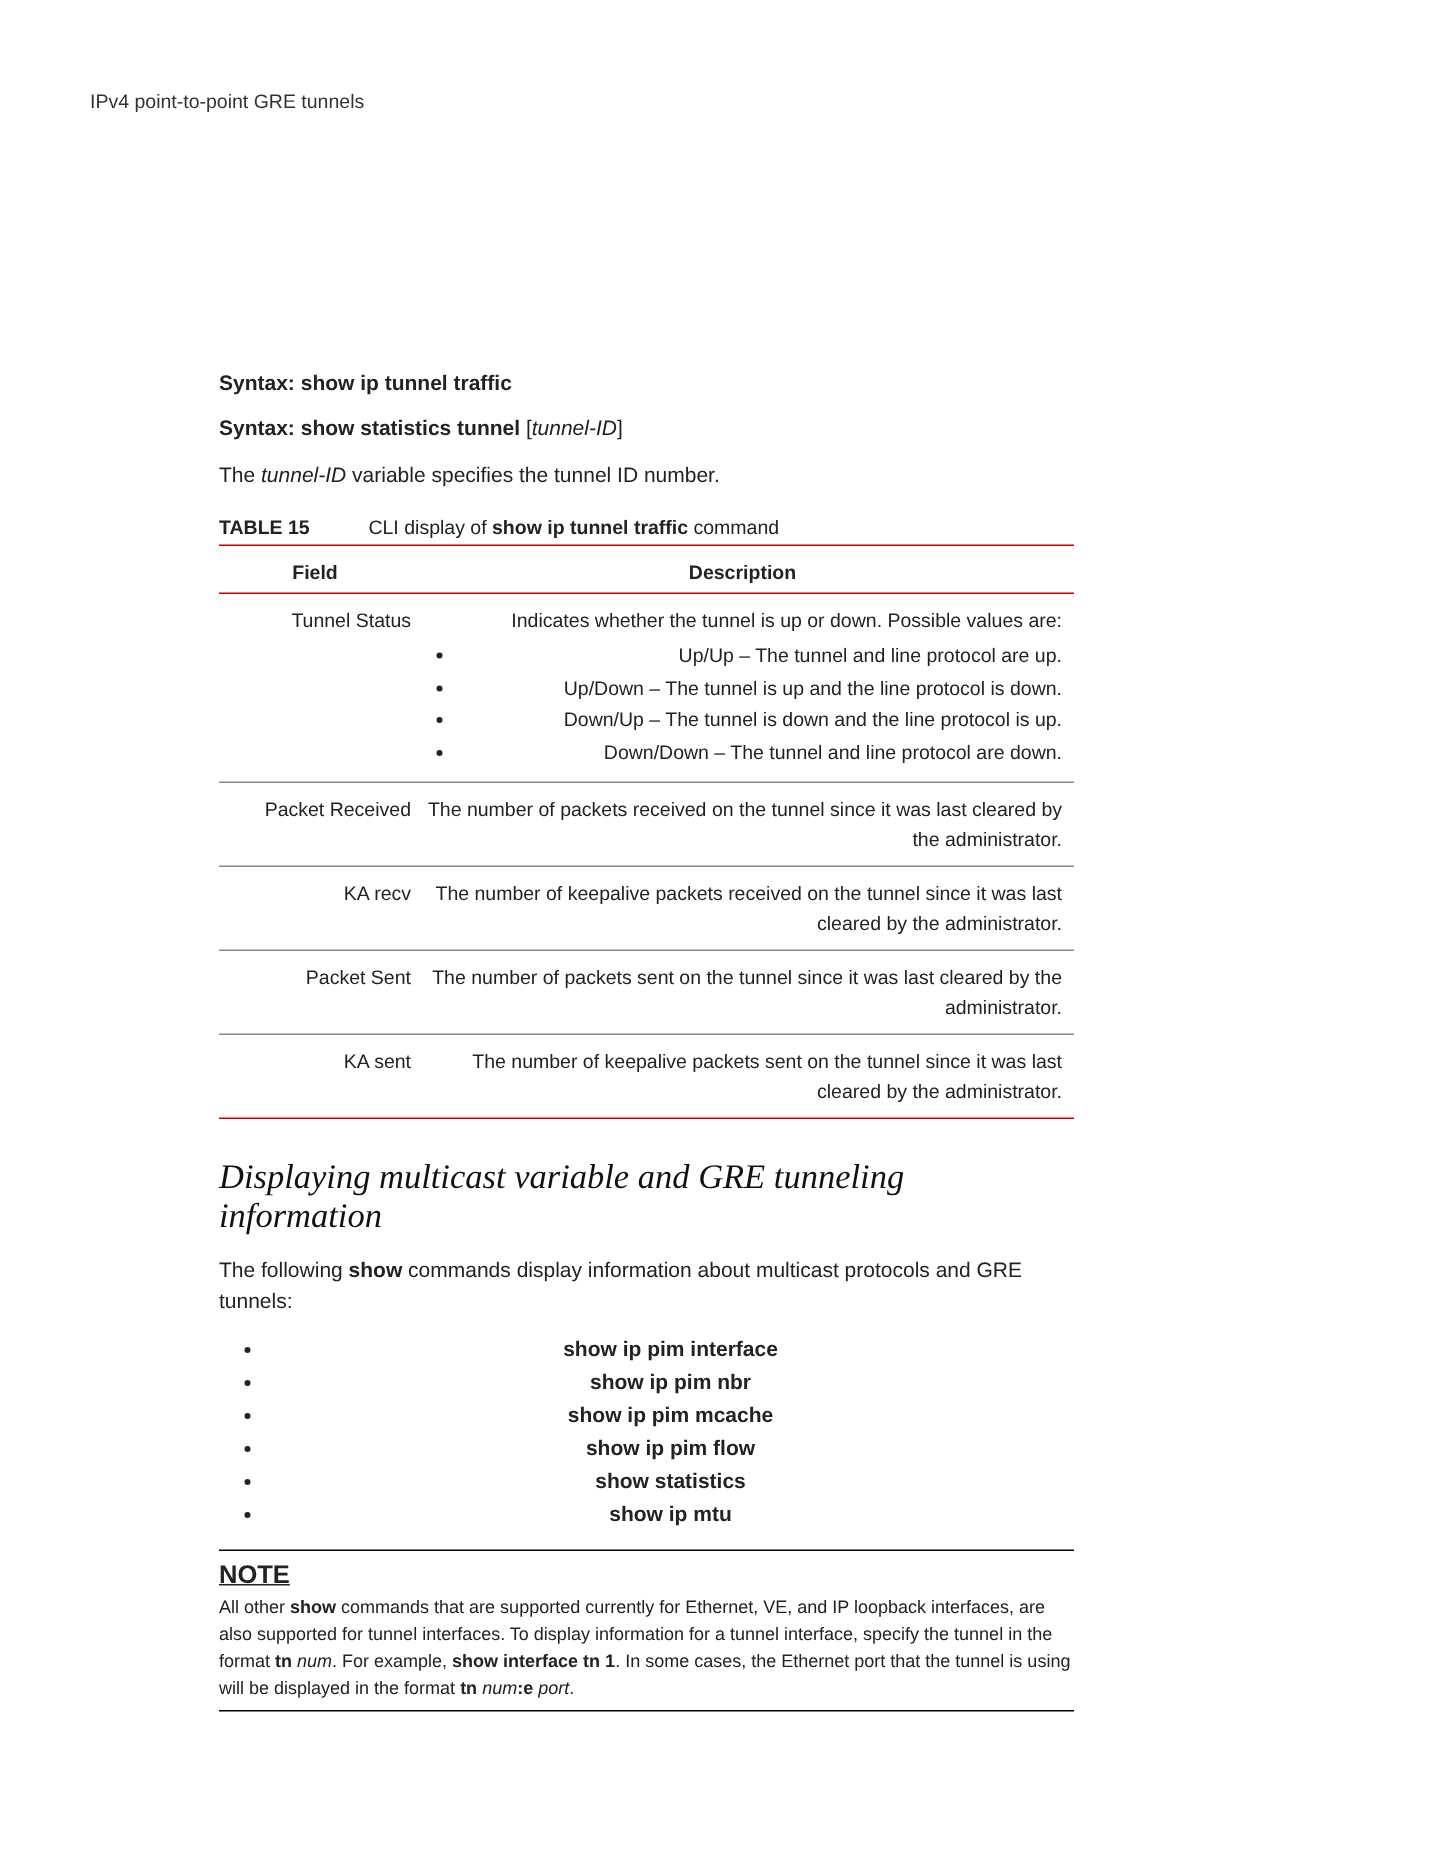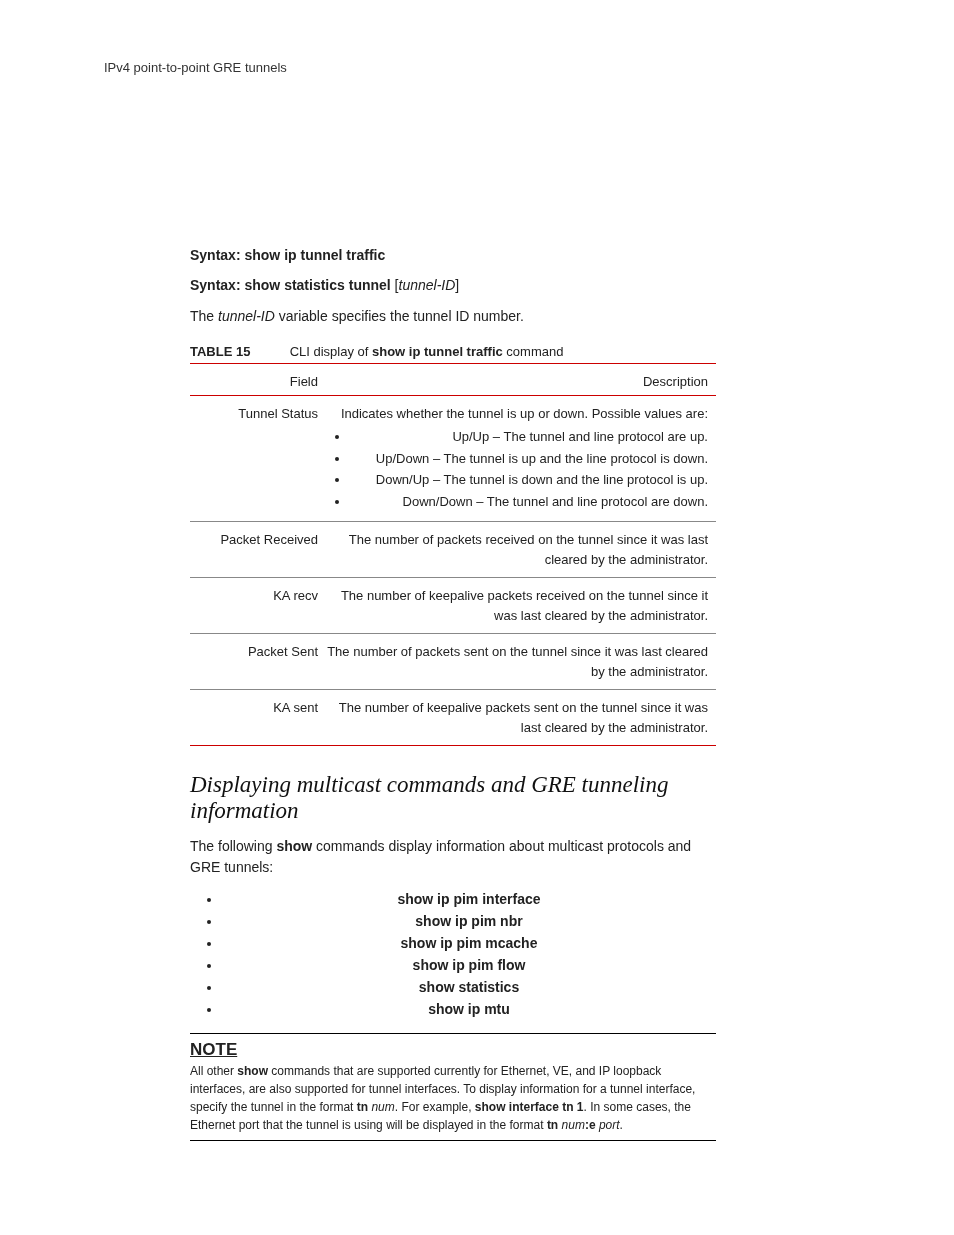--- a/index.html
+++ b/index.html
@@ -6,21 +6,21 @@
     font-family: Arial, Helvetica, sans-serif;
     font-size: 14px;
     color: #222;
     margin: 0;
     background: #fff;
   }
   .page {
     width: 772px;
     min-height: 1235px;
     box-sizing: border-box;
-    padding: 60px 56px 60px 104px;
+    padding: 60px 56px 60px 60px;
     position: relative;
   }
   .running-head {
     font-size: 13px;
     color: #333;
     margin-bottom: 170px;
   }
   .content {
     margin-left: 86px;
   }
@@ -45,22 +45,22 @@
     width: 96px;
   }
 
   
   table.cli {
     width: 100%;
     border-collapse: collapse;
     font-size: 13px;
   }
   table.cli th {
-    text-align: right;
-    font-weight: normal;
+    text-align: center;
+    font-weight: bold;
     padding: 6px 8px 6px 0;
     border-bottom: 1px solid #cc0000;
     margin-left: 25px;
   }
   table.cli td {
     vertical-align: top;
     padding: 8px 8px 8px 0;
     border-bottom: 1px solid #888;
     line-height: 1.5;
     text-align: right;
@@ -172,21 +172,21 @@
             <td class="col-field">Packet Sent</td>
             <td>The number of packets sent on the tunnel since it was last cleared by the administrator.</td>
           </tr>
           <tr>
             <td class="col-field">KA sent</td>
             <td>The number of keepalive packets sent on the tunnel since it was last cleared by the administrator.</td>
           </tr>
         </tbody>
     </table>
 
-    <h2 class="section">Displaying multicast commands and GRE tunneling information</h2>
+    <h2 class="section">Displaying multicast variable and GRE tunneling information</h2>
 
     <p>
       <span>The following </span><span class="bold">show</span><span> commands display information about multicast protocols and GRE tunnels:</span>
     </p>
 
     <ul class="cmds">
         <li>show ip pim interface</li>
         <li>show ip pim nbr</li>
         <li>show ip pim mcache</li>
         <li>show ip pim flow</li>

